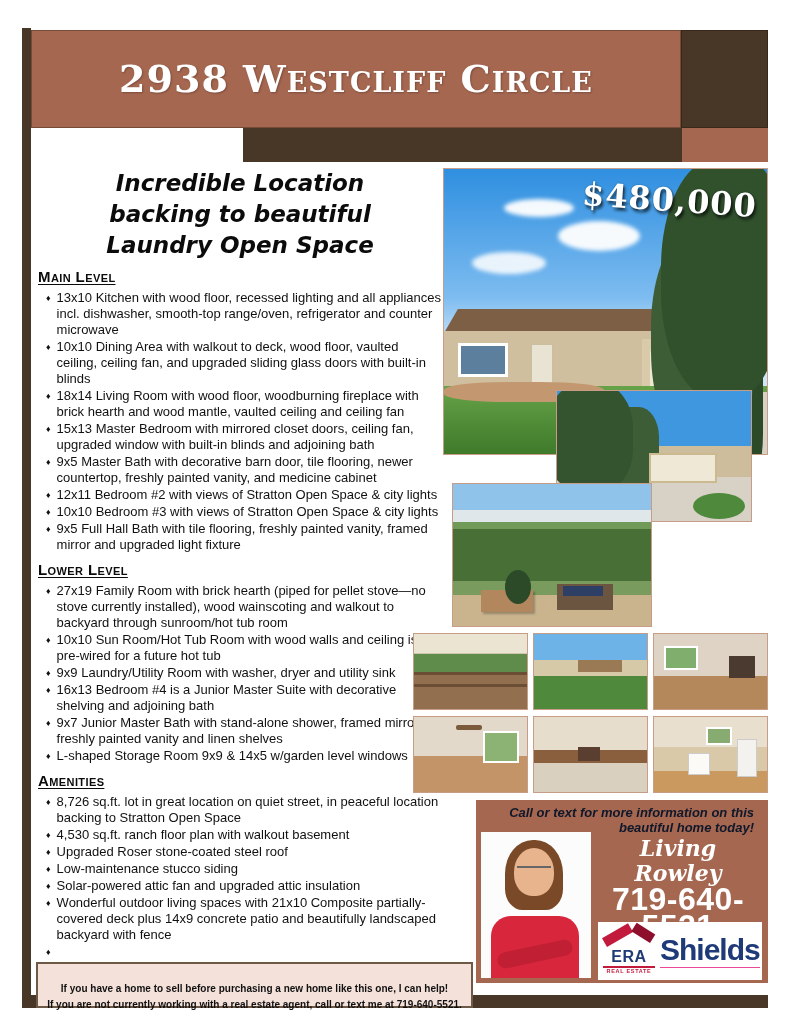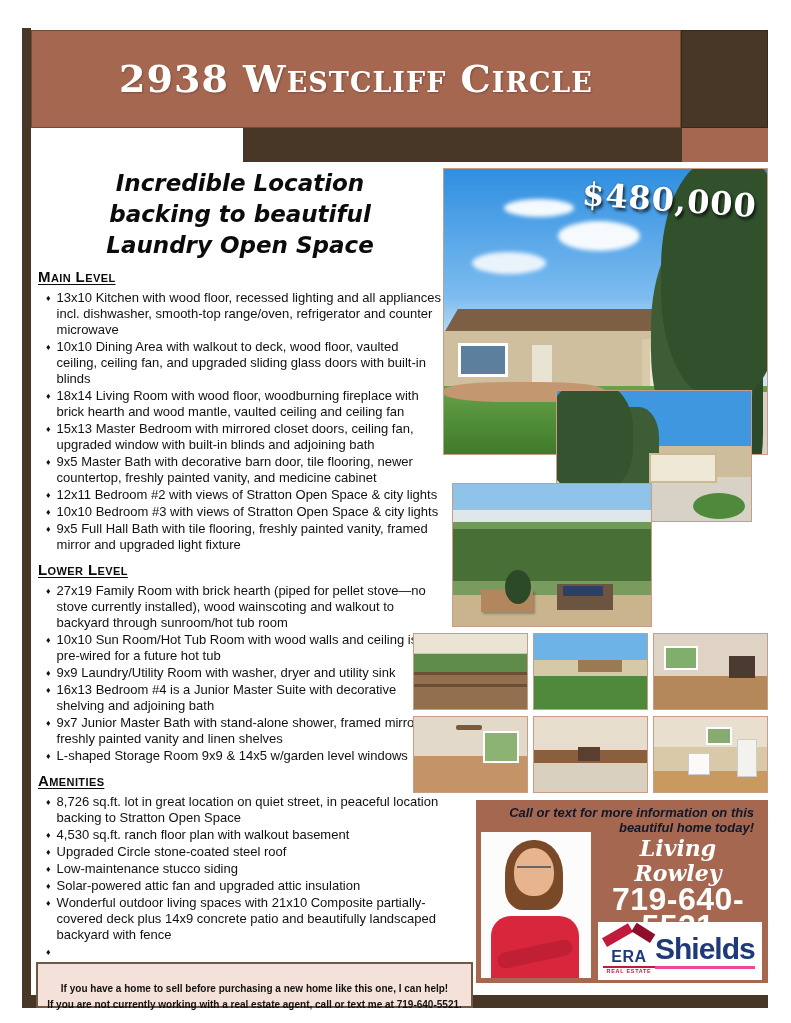--- a/index.html
+++ b/index.html
@@ -94,32 +94,32 @@
   .hair{position:absolute;left:24px;top:8px;width:58px;height:70px;background:#7a4a28;border-radius:48% 48% 30% 30%;}
   .face{position:absolute;left:33px;top:16px;width:40px;height:48px;background:#e8b48e;border-radius:50% 50% 45% 45%;}
   .glasses{position:absolute;left:36px;top:34px;width:34px;height:7px;border-top:2px solid #666;}
   .torso{position:absolute;left:10px;bottom:-4px;width:88px;height:66px;background:#d8263c;border-radius:20px 20px 0 0;}
   .arm{position:absolute;left:16px;bottom:16px;width:76px;height:16px;background:#c01f34;border-radius:8px;transform:rotate(-12deg);}
   .agent-right{position:absolute;left:118px;top:36px;width:168px;text-align:center;color:#fff;}
   .a-name{font-family:"DejaVu Serif",serif;font-style:italic;font-weight:600;font-size:22px;line-height:25px;}
   .a-phone{font-weight:800;font-size:32px;line-height:27px;letter-spacing:.5px;}
   .a-contact{margin-top:3px;font-weight:700;font-size:11px;line-height:14px;}
   .logo-box{position:absolute;left:122px;top:122px;width:164px;height:58px;background:#fff;
-        display:flex;align-items:center;padding:3px 5px;box-sizing:border-box;}
+        display:flex;align-items:center;gap:5px;padding:3px 5px;box-sizing:border-box;}
   .era-col{width:52px;text-align:center;flex:0 0 auto;}
   .roof-ic{position:relative;width:46px;height:22px;margin:0 auto;}
   .roof-l{position:absolute;left:1px;bottom:2px;width:30px;height:10px;background:#c21a3c;
         transform:rotate(-30deg);transform-origin:left bottom;}
   .roof-r{position:absolute;right:2px;bottom:6px;width:22px;height:10px;background:#8d0f2c;
         transform:rotate(32deg);transform-origin:right bottom;}
   .era-word{font-weight:800;font-size:16px;line-height:16px;color:#1e3a78;letter-spacing:.5px;}
   .era-sub{font-weight:700;font-size:5.5px;line-height:7px;color:#c21a3c;border-top:2px solid #c21a3c;
         margin-top:1px;letter-spacing:.7px;}
   .shields{font-weight:700;font-size:30px;line-height:32px;color:#1e3a78;letter-spacing:-1px;
-        border-bottom:3px solid #ec4899;padding-bottom:1px;}
+        border-bottom:1px solid #ec4899;padding-bottom:1px;}
 
   
   .bottom-bar{position:absolute;left:22px;top:995px;width:746px;height:13px;background:#483627;z-index:1;}
   .footer-box{position:absolute;left:36px;top:962px;width:437px;height:46px;background:#f3e1da;
         border:2px solid #6e5947;box-sizing:border-box;z-index:5;text-align:center;
         font-weight:700;font-size:10px;line-height:16px;color:#111;padding-top:17px;}
 </style>
 </head>
 <body>
 
@@ -214,21 +214,21 @@
           <li>
             <span class="blt">♦</span>
             <span class="txt">8,726 sq.ft. lot in great location on quiet street, in peaceful location backing to Stratton Open Space</span>
           </li>
           <li>
             <span class="blt">♦</span>
             <span class="txt">4,530 sq.ft. ranch floor plan with walkout basement</span>
           </li>
           <li>
             <span class="blt">♦</span>
-            <span class="txt">Upgraded Circle stone-coated steel roof</span>
+            <span class="txt">Upgraded Roser stone-coated steel roof</span>
           </li>
           <li>
             <span class="blt">♦</span>
             <span class="txt">Low-maintenance stucco siding</span>
           </li>
           <li>
             <span class="blt">♦</span>
             <span class="txt">Solar-powered attic fan and upgraded attic insulation</span>
           </li>
           <li>

